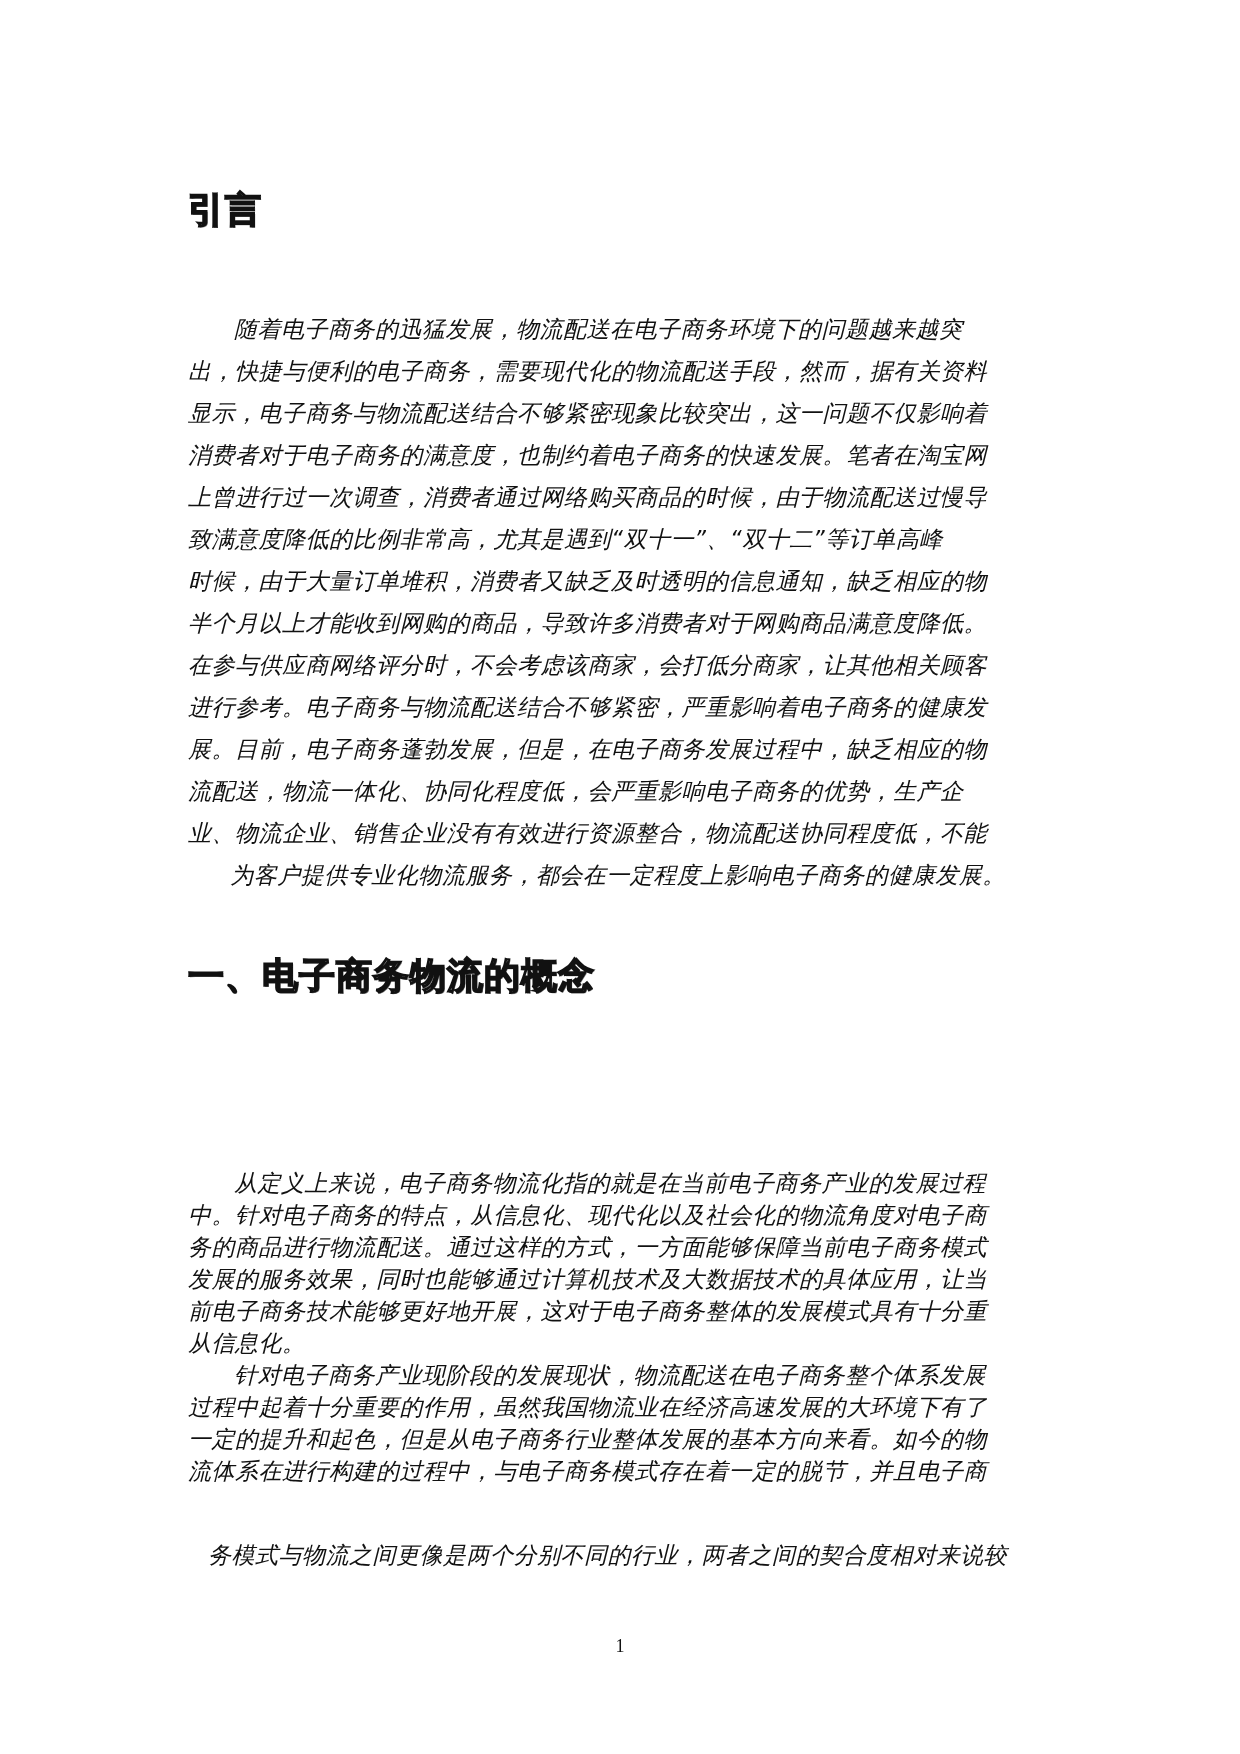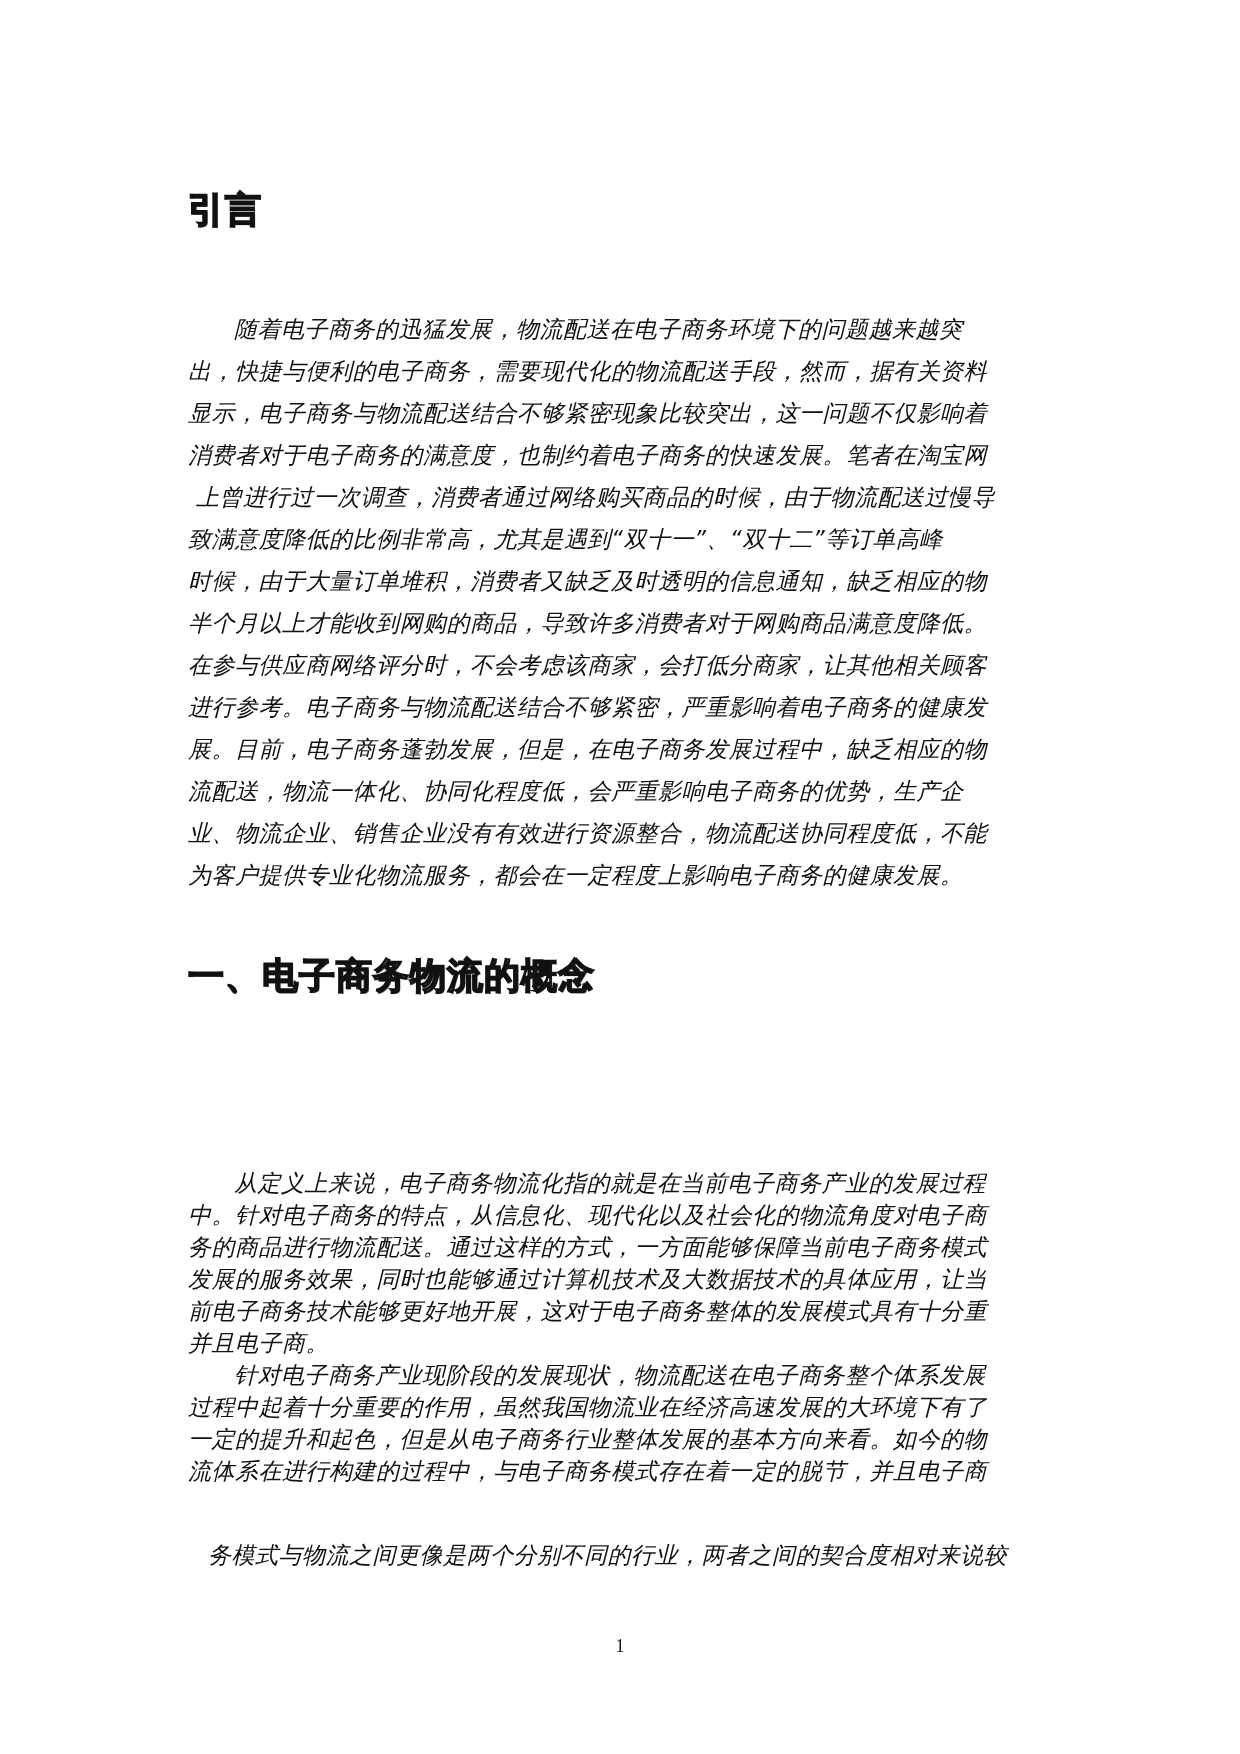--- a/index.html
+++ b/index.html
@@ -11,41 +11,41 @@
 </head>
 <body>
 
 <div class="h1" style="top:186px;">引言</div>
 
 <div>
   <div class="line" style="top:314px; padding-left:46px;">随着电子商务的迅猛发展，物流配送在电子商务环境下的问题越来越突</div>
   <div class="line" style="top:356px;">出，快捷与便利的电子商务，需要现代化的物流配送手段，然而，据有关资料</div>
   <div class="line" style="top:398px;">显示，电子商务与物流配送结合不够紧密现象比较突出，这一问题不仅影响着</div>
   <div class="line" style="top:440px;">消费者对于电子商务的满意度，也制约着电子商务的快速发展。笔者在淘宝网</div>
-  <div class="line" style="top:482px;margin-left:8px;">上曾进行过一次调查，消费者通过网络购买商品的时候，由于物流配送过慢导</div>
+  <div class="line" style="top:482px;">上曾进行过一次调查，消费者通过网络购买商品的时候，由于物流配送过慢导</div>
   <div class="line" style="top:524px;">致满意度降低的比例非常高，尤其是遇到“双十一”、“双十二”等订单高峰</div>
   <div class="line" style="top:566px;">时候，由于大量订单堆积，消费者又缺乏及时透明的信息通知，缺乏相应的物</div>
   <div class="line" style="top:608px;">半个月以上才能收到网购的商品，导致许多消费者对于网购商品满意度降低。</div>
   <div class="line" style="top:650px;">在参与供应商网络评分时，不会考虑该商家，会打低分商家，让其他相关顾客</div>
   <div class="line" style="top:692px;">进行参考。电子商务与物流配送结合不够紧密，严重影响着电子商务的健康发</div>
   <div class="line" style="top:734px;">展。目前，电子商务蓬勃发展，但是，在电子商务发展过程中，缺乏相应的物</div>
   <div class="line" style="top:776px;">流配送，物流一体化、协同化程度低，会严重影响电子商务的优势，生产企</div>
   <div class="line" style="top:818px;">业、物流企业、销售企业没有有效进行资源整合，物流配送协同程度低，不能</div>
-  <div class="line" style="top:860px;">为客户提供专业化物流服务，都会在一定程度上影响电子商务的健康发展。</div>
+  <div class="line" style="top:860px;text-align:center;">为客户提供专业化物流服务，都会在一定程度上影响电子商务的健康发展。</div>
 </div>
 
 <div class="h1" style="top:952px;">一、电子商务物流的概念</div>
 
 <div>
   <div class="line" style="top:1168px; padding-left:46px;">从定义上来说，电子商务物流化指的就是在当前电子商务产业的发展过程</div>
   <div class="line" style="top:1200px;">中。针对电子商务的特点，从信息化、现代化以及社会化的物流角度对电子商</div>
   <div class="line" style="top:1232px;">务的商品进行物流配送。通过这样的方式，一方面能够保障当前电子商务模式</div>
   <div class="line" style="top:1264px;">发展的服务效果，同时也能够通过计算机技术及大数据技术的具体应用，让当</div>
   <div class="line" style="top:1296px;">前电子商务技术能够更好地开展，这对于电子商务整体的发展模式具有十分重</div>
-  <div class="line" style="top:1328px;">并且电子商。</div>
+  <div class="line" style="top:1328px;">从信息化。</div>
   <div class="line" style="top:1360px; padding-left:46px;">针对电子商务产业现阶段的发展现状，物流配送在电子商务整个体系发展</div>
   <div class="line" style="top:1392px;">过程中起着十分重要的作用，虽然我国物流业在经济高速发展的大环境下有了</div>
   <div class="line" style="top:1424px;">一定的提升和起色，但是从电子商务行业整体发展的基本方向来看。如今的物</div>
   <div class="line" style="top:1456px;">流体系在进行构建的过程中，与电子商务模式存在着一定的脱节，并且电子商</div>
   <div class="line" style="top:1540px;margin-left:20px;">务模式与物流之间更像是两个分别不同的行业，两者之间的契合度相对来说较</div>
 </div>
 
 <div class="pagenum">1</div>
 
 </body></html>

